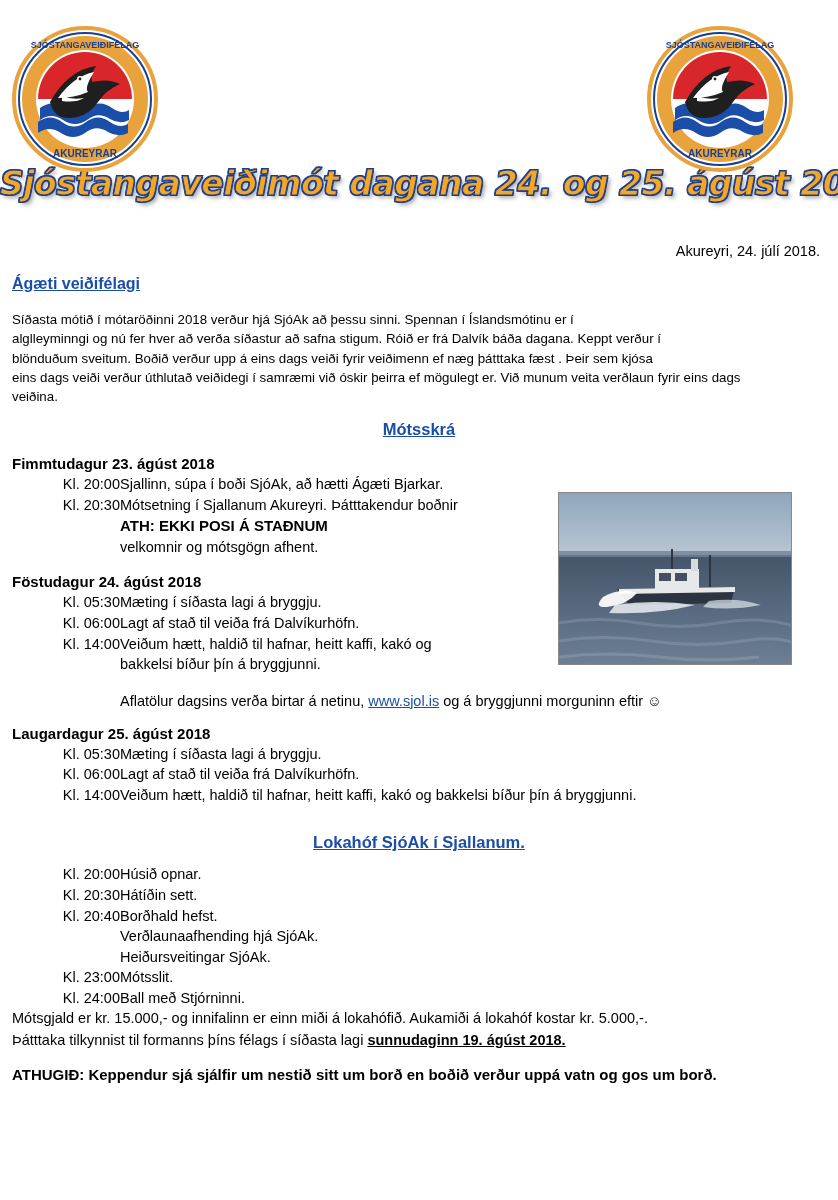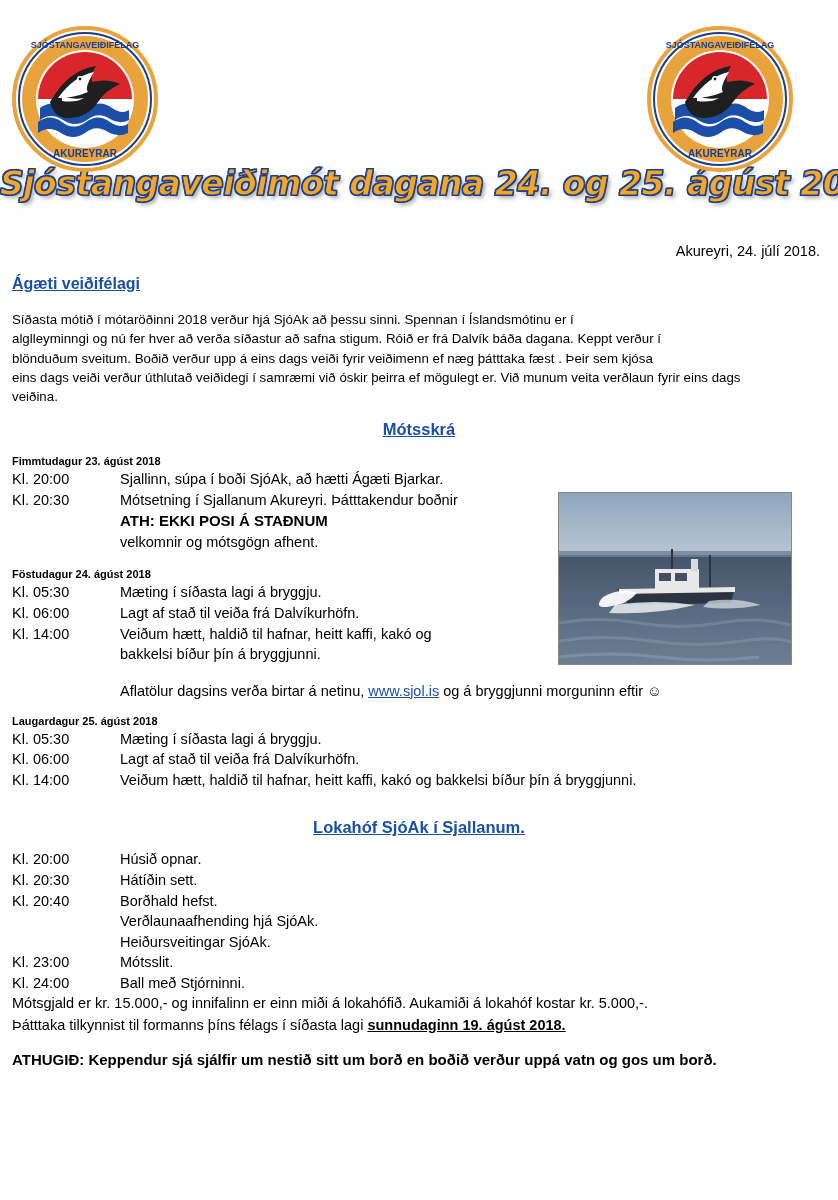--- a/index.html
+++ b/index.html
@@ -82,34 +82,35 @@
     text-align: center;
     color: #1b4ea8;
     font-weight: bold;
     font-size: 16.5px;
     text-decoration: underline;
     margin-top: 14px;
   }
 
   .day-head {
     font-weight: bold;
-    font-size: 11px;
+    font-size: 15px;
     margin-top: 16px;
     margin-bottom: 2px;
   }
 
   .sched-row {
     display: flex;
     align-items: flex-start;
     font-size: 14.5px;
     line-height: 1.42;
   }
   .sched-time {
     width: 108px;
     flex: none;
+    text-align: right;
   }
   .sched-desc { flex: 1; }
   .sched-desc.bold { font-weight: bold; font-size: 15px; }
 
   .note-line {
     margin-top: 18px;
     margin-left: 108px;
     font-size: 14.5px;
   }
   .note-line a {

